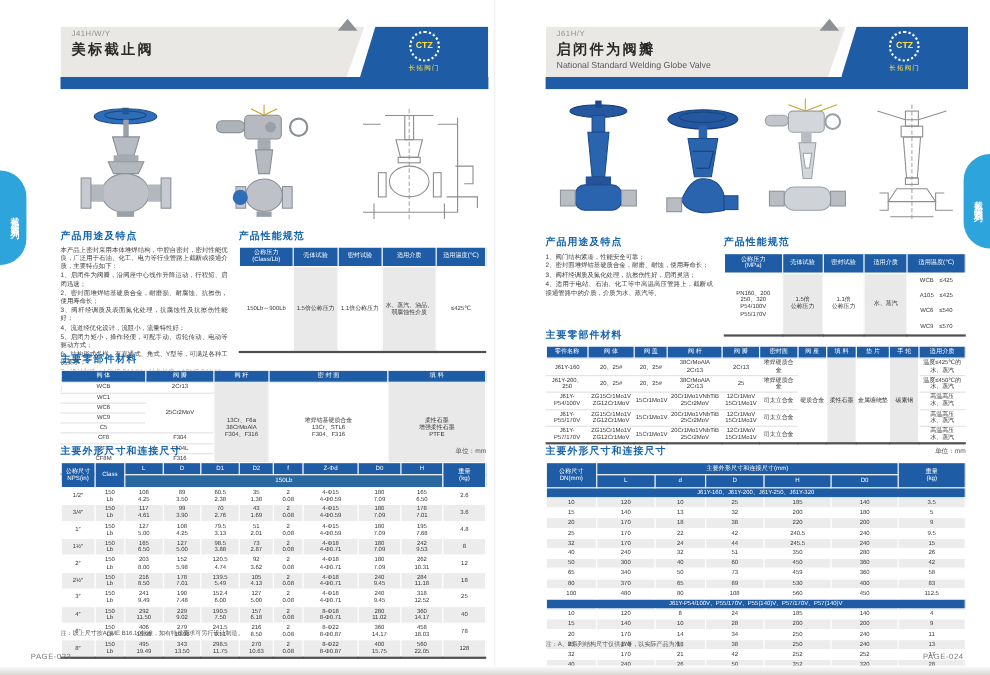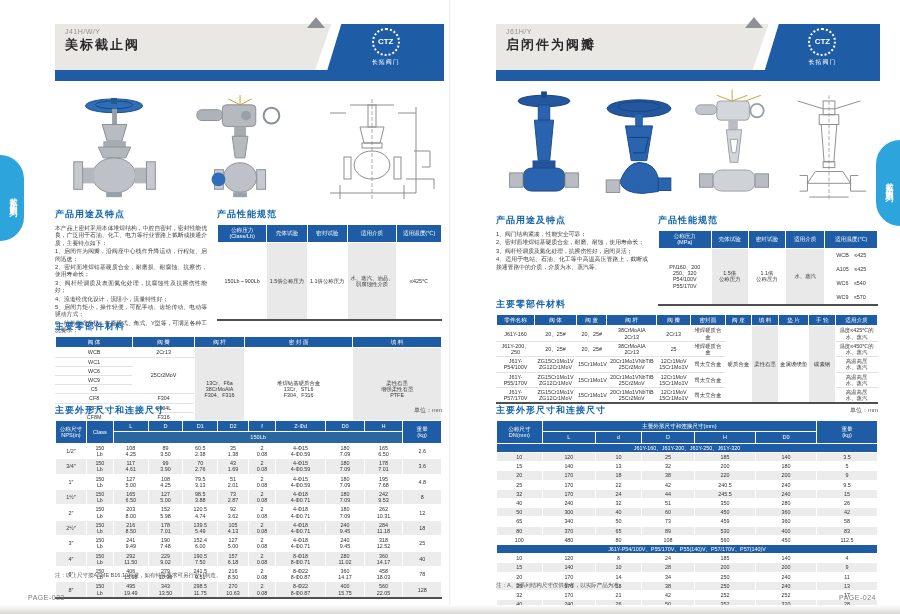--- a/index.html
+++ b/index.html
@@ -18,21 +18,21 @@
             box-sizing:border-box;padding:4px 0 0 10px;}
   .hdr-blue{position:absolute;right:0;top:0;bottom:11px;width:30%;background:#1e5ca5;
             clip-path:polygon(14px 0,100% 0,100% 100%,0 100%);
             display:flex;align-items:center;justify-content:center;}
   .hdr-bar{position:absolute;left:0;right:0;bottom:0;height:11px;background:#1e5ca5;}
   .hdr-tri{position:absolute;top:-7px;right:calc(30% + 2px);width:0;height:0;
            border-left:9px solid transparent;border-right:9px solid transparent;border-bottom:11px solid #8e9296;}
   .model{font-size:7px;color:#8f8f8f;letter-spacing:.5px;}
   .t-cn{font-size:13px;font-weight:bold;color:#2a2a2a;letter-spacing:2px;margin-top:1px;}
   .t-en{font-size:8px;color:#5a5a5a;margin-top:1px;}
-  .logo{text-align:center;color:#ffffff;}
+  .logo{text-align:center;color:#fde047;}
   .logo-gear{width:24px;height:24px;border:2px dotted #fff;border-radius:50%;margin:0 auto 2px;
              display:flex;align-items:center;justify-content:center;font-size:8px;font-weight:bold;}
   .logo-text{font-size:6px;letter-spacing:1px;}
 
   
   .side-tab{position:absolute;width:24px;height:86px;background:#2da4dc;color:#fff;
             display:flex;align-items:center;justify-content:center;}
   #pageL .side-tab{left:0;top:155px;border-radius:0 43px 43px 0;}
   #pageR .side-tab{right:0;top:140px;border-radius:43px 0 0 43px;}
   .side-tab span{writing-mode:vertical-rl;font-size:8px;font-weight:bold;letter-spacing:3px;}
@@ -537,20 +537,21 @@
   <div class="page-no">PAGE-023</div>
 </div>
 
 <div class="page" id="pageR">
 
   <div class="hdr">
     <div class="hdr-bar"></div>
     <div class="hdr-gray">
       <div class="model">J61H/Y</div>
       <div class="t-cn">启闭件为阀瓣</div>
+      <div class="t-en">National Standard Welding Globe Valve</div>
     </div>
     <div class="hdr-tri"></div>
     <div class="hdr-blue">
       <div class="logo">
         <div class="logo-gear">CTZ</div>
         <div class="logo-text">长拓阀门</div>
       </div>
     </div>
   </div>
 

